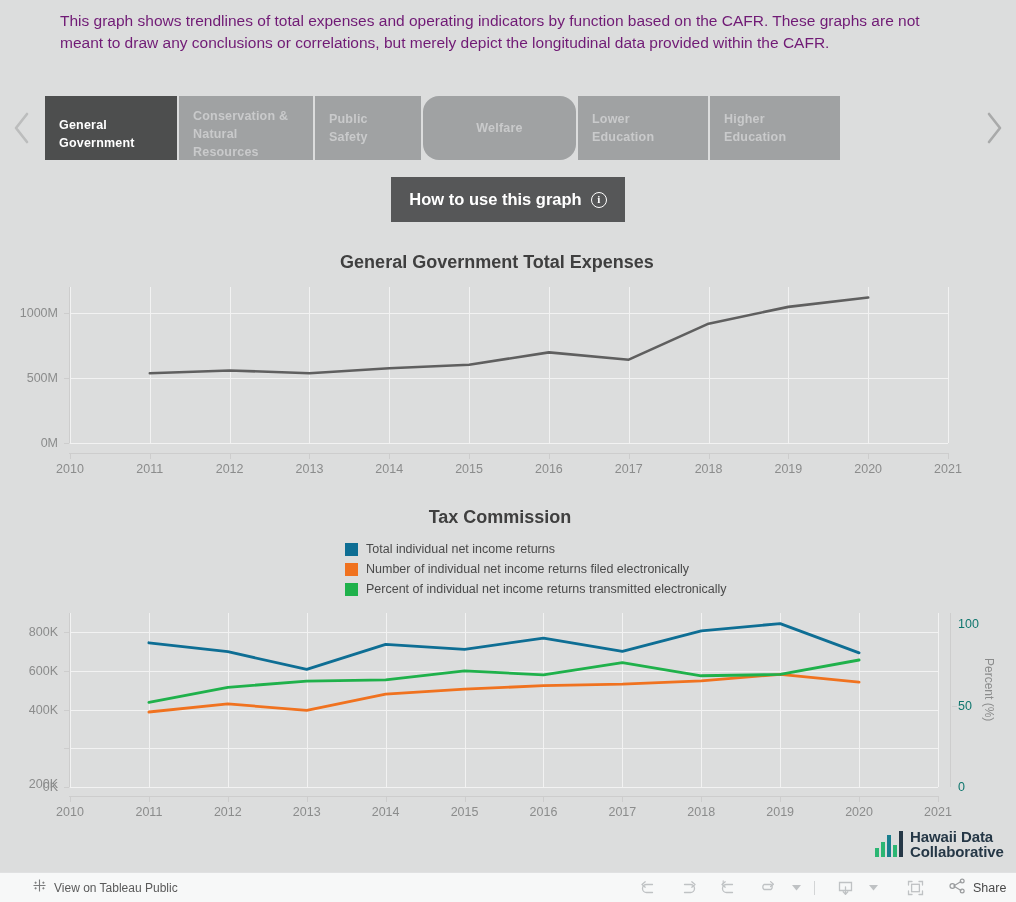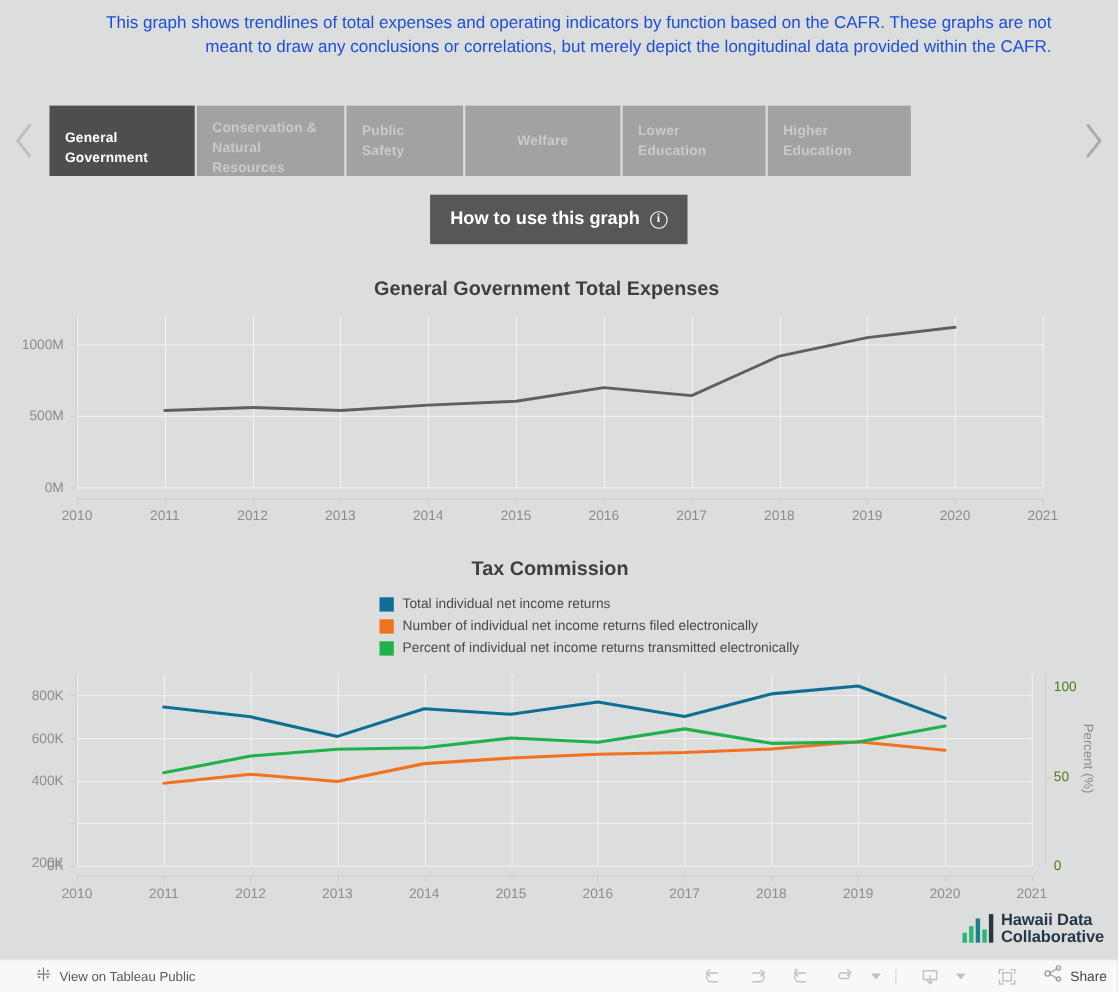--- a/index.html
+++ b/index.html
@@ -14,24 +14,24 @@
     position: relative;
     width: 1016px; height: 902px;
     background: #dcdddd;
   }
 
   
   .desc {
     position: absolute;
     left: 0; top: 10px;
     width: 1016px;
-    text-align: right;
+    text-align: left;
     font-size: 15.5px;
     line-height: 22px;
-    color: #1d4ed8;
+    color: #701a75;
     padding: 0 60px;
   }
 
   
   .tabstrip {
     position: absolute;
     left: 0; top: 96px;
     width: 1016px; height: 64px;
   }
   .arrow {
@@ -151,21 +151,21 @@
     font-size: 12.5px;
     color: #8b8c8c;
     white-space: nowrap;
     text-align: right;
   }
   .ylabel-right {
     position: absolute;
     left: 0;
     transform: translateY(-50%);
     font-size: 12.5px;
-    color: #4d7c0f;
+    color: #0f766e;
     white-space: nowrap;
   }
   .xlabel {
     position: absolute;
     transform: translateX(-50%);
     font-size: 12.5px;
     color: #8b8c8c;
     white-space: nowrap;
   }
   .tickmark {
@@ -276,21 +276,21 @@
           <span class="tab-label">General
 Government</span>
         </div>
         <div class="tab two-line" style="width: 134px;">
           <span class="tab-label">Conservation &amp;
 Natural Resources</span>
         </div>
         <div class="tab one-line" style="width: 106px;">
           <span class="tab-label">Public Safety</span>
         </div>
-        <div class="tab one-line" style="width: 141px;">
+        <div class="tab one-line" style="width: 153px; border-radius: 16px;">
           <span class="tab-label">Welfare</span>
         </div>
         <div class="tab one-line" style="width: 130px;">
           <span class="tab-label">Lower Education</span>
         </div>
         <div class="tab one-line" style="width: 130px;">
           <span class="tab-label">Higher Education</span>
         </div>
       </div>
     <div class="arrow arrow-right">

